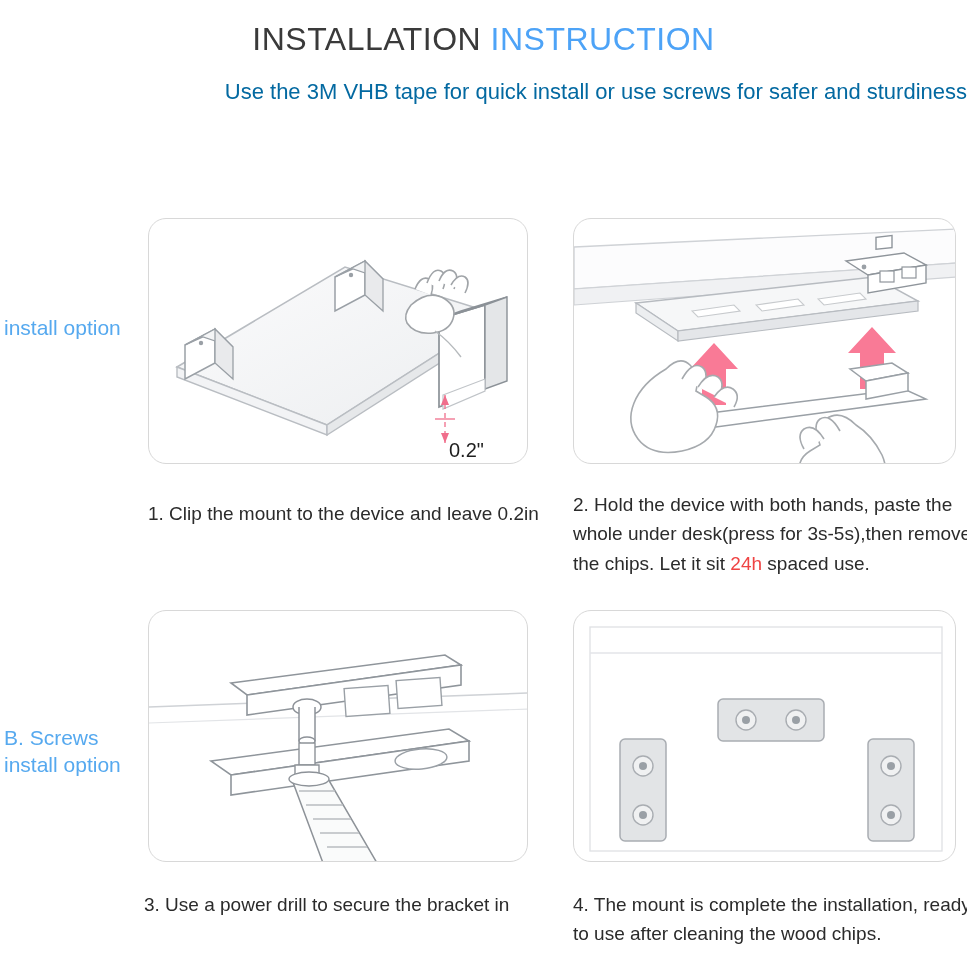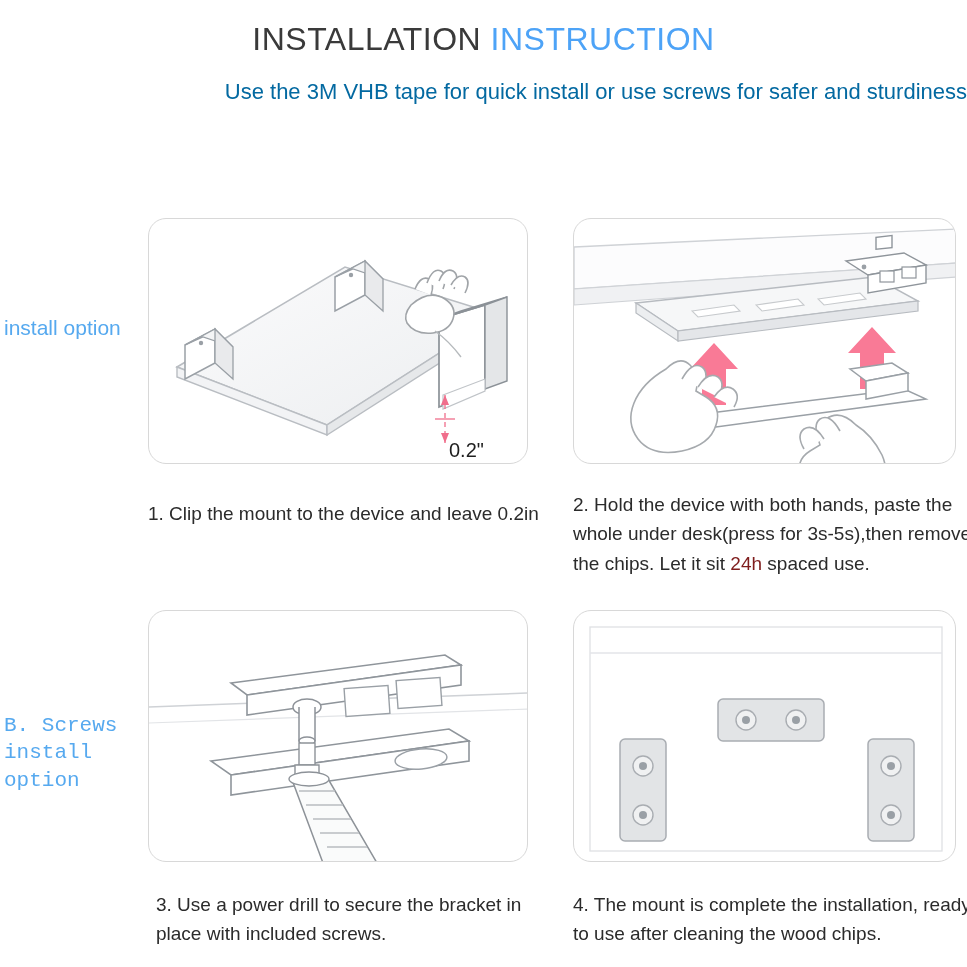--- a/index.html
+++ b/index.html
@@ -69,35 +69,35 @@
     background: #fff;
     box-sizing: border-box;
     overflow: hidden;
   }
   .caption {
     position: absolute;
     font-size: 19px;
     line-height: 1.55;
     color: #2b2b2b;
   }
-  .caption .hl { color: #7f1d1d; }
+  .caption .hl { color: #ef4444; }
 
   
   .p1 { left: 148px; top: 0px;   width: 380px; height: 246px; }
   .p2 { left: 573px; top: 0px;   width: 383px; height: 246px; }
   .c1 { left: 148px; top: 272px; width: 400px; margin-top: 9px; }
   .c2 { left: 573px; top: 272px; width: 400px; }
 
   .p3 { left: 148px; top: 392px; width: 380px; height: 252px; }
   .p4 { left: 573px; top: 392px; width: 383px; height: 252px; }
-  .c3 { left: 156px; top: 672px; width: 400px; }
+  .c3 { left: 144px; top: 672px; width: 400px; }
   .c4 { left: 573px; top: 672px; width: 400px; }
 
   .lblA { top: 96px; }
-  .lblB { top: 494px; font-family: Liberation Mono, monospace; }
+  .lblB { top: 506px; }
 
   svg { display: block; }
 </style>
 </head>
 <body>
 
 <div class="page">
 
   <h1 class="title">
     <span class="dark">INSTALLATION </span><span class="blue">INSTRUCTION</span>
@@ -296,21 +296,20 @@
             <circle cx="317" cy="155" r="10" fill="#f0f1f2" stroke="#a9adb2" stroke-width="1.4"></circle>
             <circle cx="317" cy="155" r="4" fill="#9aa0a6"></circle>
             <circle cx="317" cy="204" r="10" fill="#f0f1f2" stroke="#a9adb2" stroke-width="1.4"></circle>
             <circle cx="317" cy="204" r="4" fill="#9aa0a6"></circle>
           </g>
         </svg>
       </div>
 
       <div class="caption c3">
         <div>3. Use a power drill to secure the bracket in</div>
-        <div>place with included screws.</div>
       </div>
 
       <div class="caption c4">
         <div>4. The mount is complete the installation, ready</div>
         <div>to use after cleaning the wood chips.</div>
       </div>
     </div>
 
   </div>
 </div>

